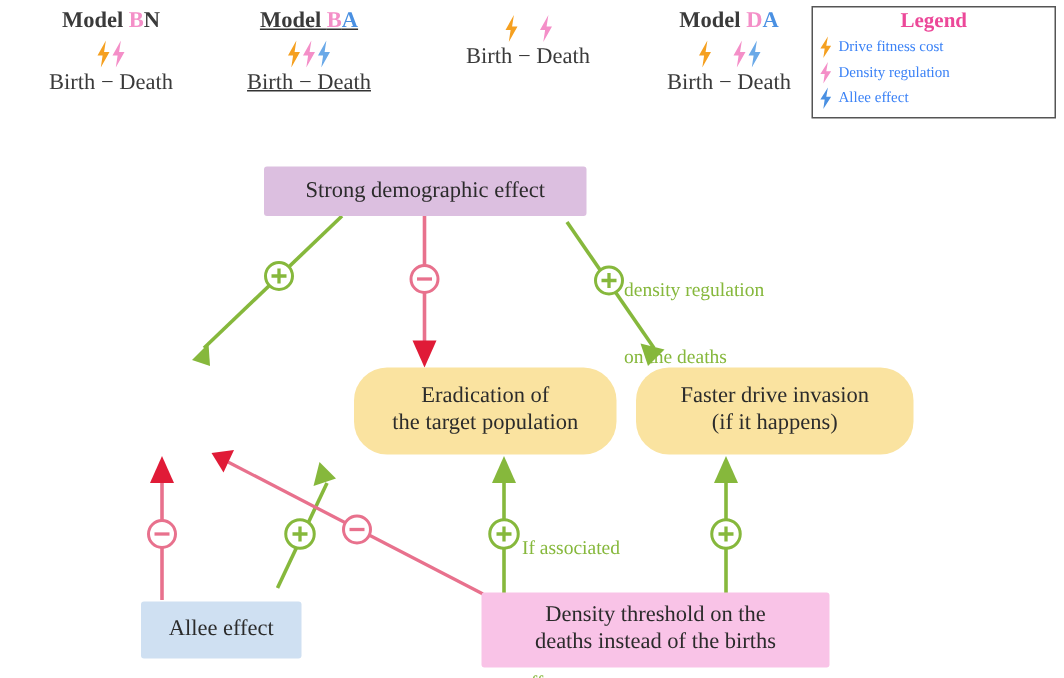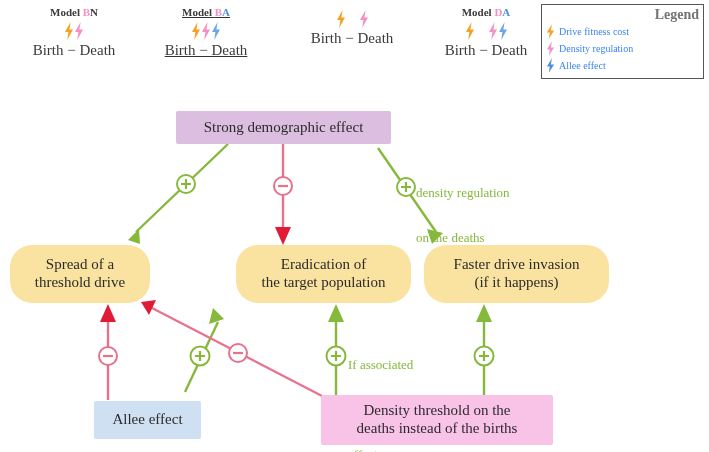--- a/index.html
+++ b/index.html
@@ -10,41 +10,41 @@
     color:#333333;
     position:relative;
     overflow:hidden;
   }
   .stage{position:absolute;left:0;top:0;width:709px;height:452px;}
 
   
   .model-col{position:absolute;text-align:center;}
   .model-title{
     font-family:"Liberation Serif", serif;
-    font-size:11px;font-weight:bold;color:#3a3a3a;
+    font-size:15px;font-weight:bold;color:#3a3a3a;
     white-space:nowrap;line-height:1.1;
   }
   .model-title .pink{color:#f48fc8;}
   .model-title .blue{color:#4a90e2;}
   .bolts{height:20px;display:flex;align-items:center;justify-content:center;margin-top:3px;}
   .bolts .gap{width:13px;display:inline-block;}
   .bolt{display:inline-block;width:10px;height:18px;}
   .model-sub{
     font-size:15px;color:#3a3a3a;white-space:nowrap;margin-top:1px;
     font-family:"Liberation Serif", serif;
   }
 
   
   .legend{
     position:absolute;left:541px;top:4px;width:163px;height:75px;
     border:1px solid #555;background:#fff;box-sizing:border-box;
     padding:2px 4px 0 4px;
   }
   .legend-title{
-    text-align:right;font-weight:bold;font-size:14px;color:#737373;
+    text-align:center;font-weight:bold;font-size:14px;color:#ec4899;
     line-height:16px;
   }
   .legend-row{display:flex;align-items:center;line-height:17px;}
   .legend-row .lb{width:13px;height:15px;flex:0 0 13px;display:flex;align-items:center;}
   .legend-label{font-size:10px;color:#3b82f6;white-space:nowrap;}
 
   
   .node{
     position:absolute;box-sizing:border-box;
     display:flex;align-items:center;justify-content:center;text-align:center;
@@ -232,24 +232,20 @@
   <div class="edge-label" style="left:348px;top:327px;">
     <div>If associated</div>
     <div style="padding-left:8px;">with Allee</div>
     <div>effect</div>
   </div>
 
   <div class="node purple" style="left:176px;top:111px;width:215px;height:33px;">
     <span>Strong demographic effect</span>
   </div>
 
-  <div class="node yellow" style="left:10px;top:245px;width:140px;height:58px;flex-direction:column;">
-    <span>Spread of a</span>
-    <span>threshold drive</span>
-  </div>
 
   <div class="node yellow" style="left:196px;top:245px;width:175px;height:58px;flex-direction:column;margin-left:40px;">
     <span>Eradication of</span>
     <span>the target population</span>
   </div>
 
   <div class="node yellow" style="left:424px;top:245px;width:185px;height:58px;flex-direction:column;">
     <span>Faster drive invasion</span>
     <span>(if it happens)</span>
   </div>

